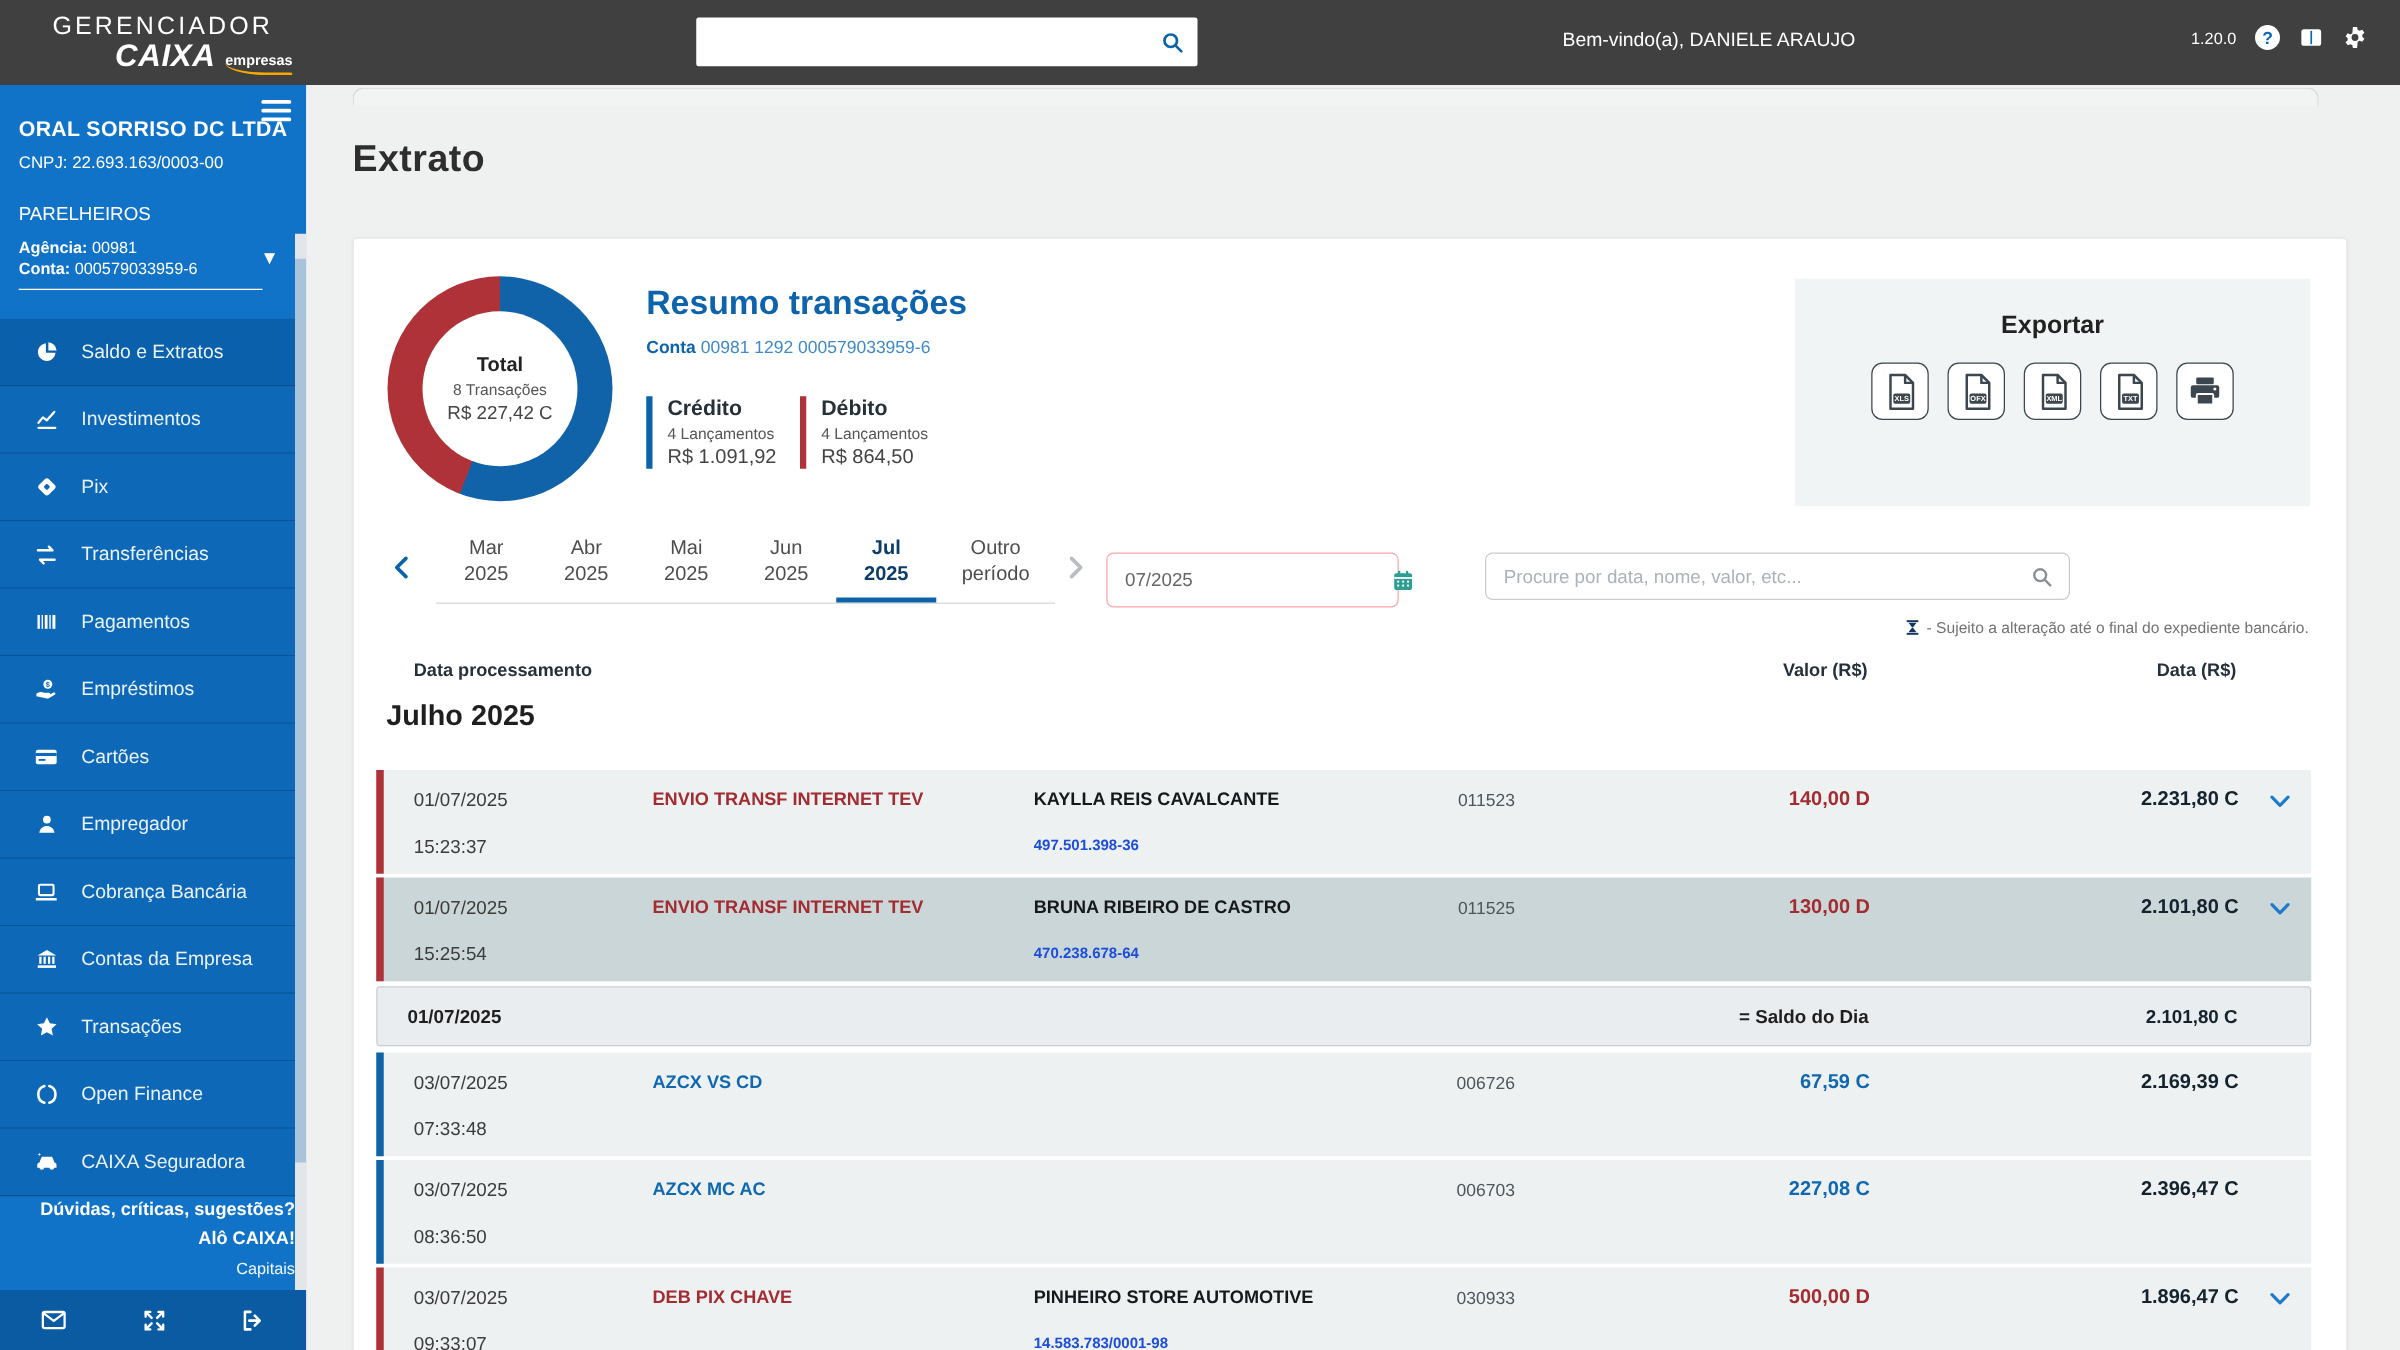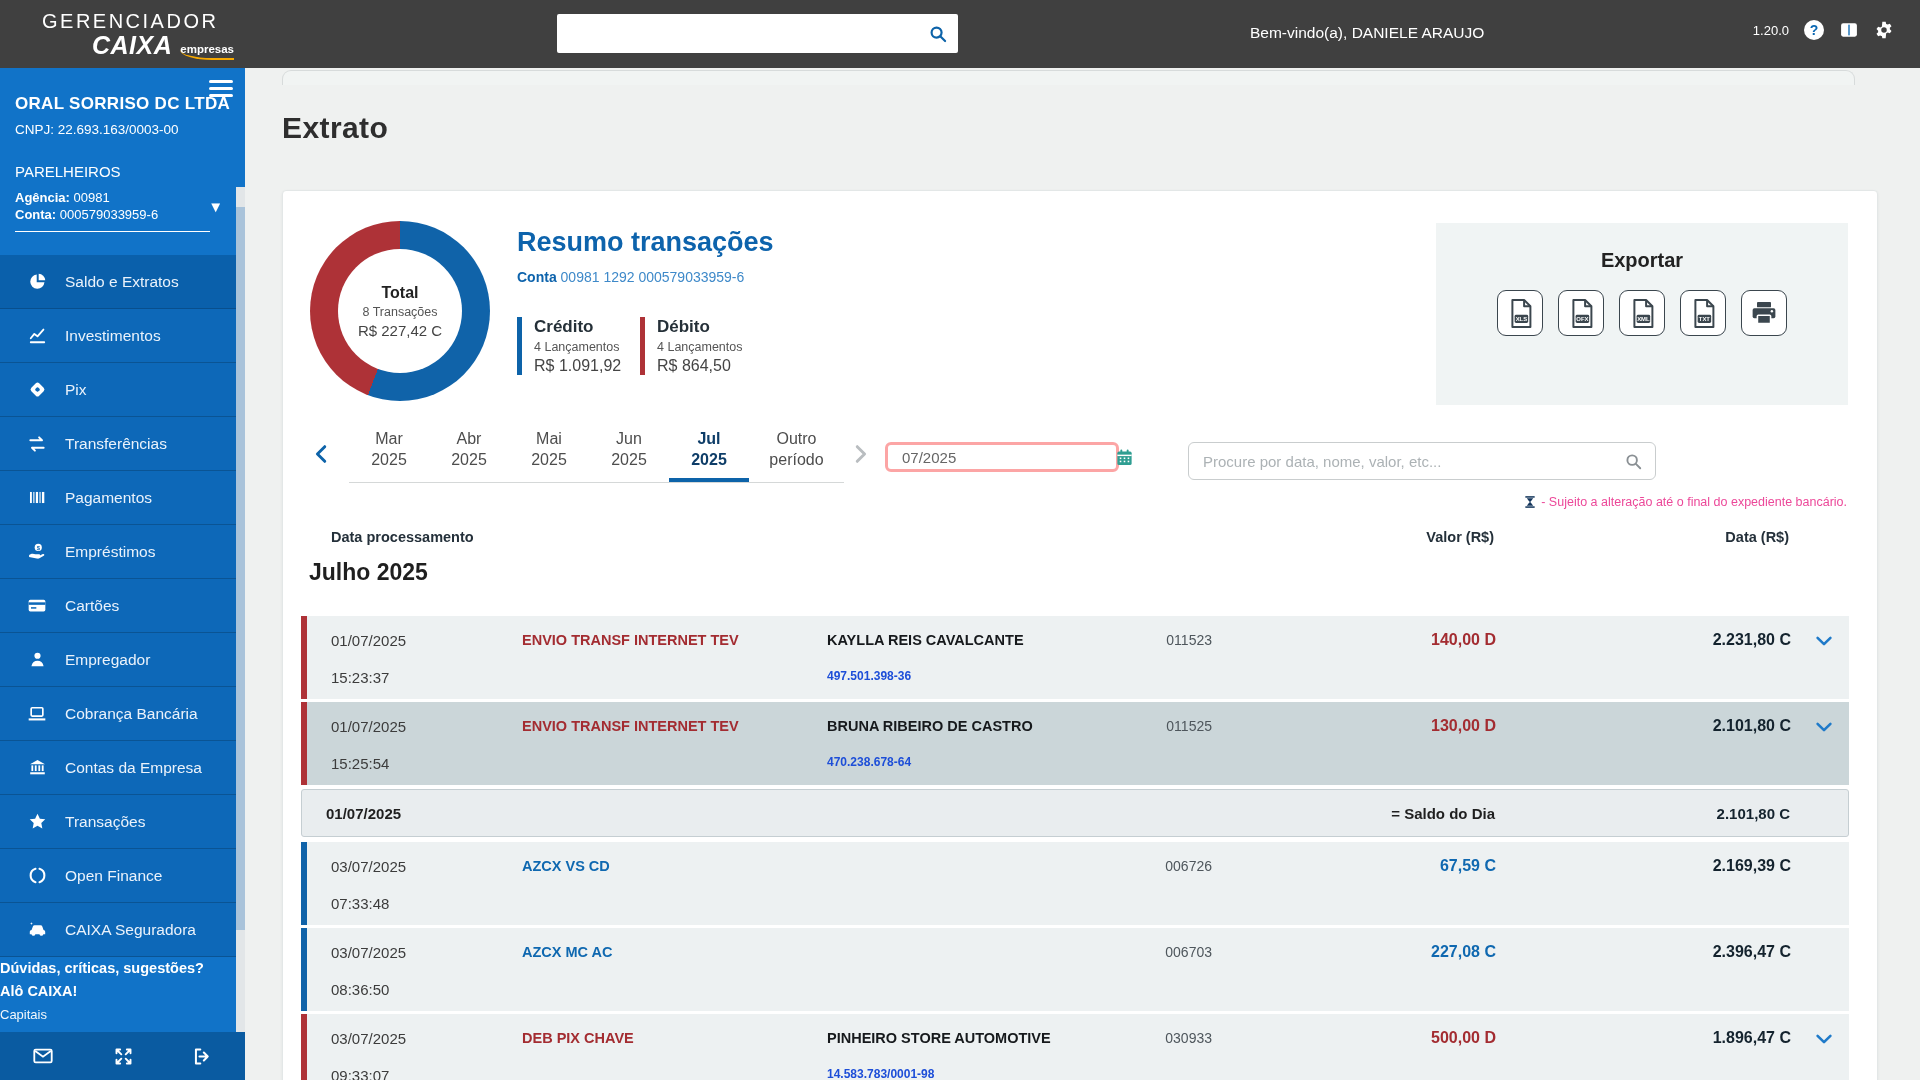--- a/index.html
+++ b/index.html
@@ -33,21 +33,21 @@
   .sb-branch { position:absolute; left:15px; top:95px; font-size:15px; font-weight:400; }
   .sb-acct { position:absolute; left:15px; top:121px; font-size:13px; line-height:17px; }
   .sb-acct b { font-weight:800; }
   .sb-caret { position:absolute; right:22px; top:130px; font-size:15px; color:#fff; cursor:pointer; }
   .sb-divider { position:absolute; left:15px; top:163px; width:195px; height:1px; background:#fff; }
   .sb-menu { position:absolute; left:0; top:187px; width:236px; }
   .sb-item { height:54px; display:flex; align-items:center; gap:17px; padding-left:26px; background:#0d68b8; border-bottom:1px solid rgba(7,60,105,.45); cursor:pointer; }
   .sb-item.active { background:#0a60ab; }
   .sb-item .icon { width:22px; justify-content:center; }
   .sb-label { font-size:15.5px; color:#eaf2fb; }
-  .sb-help { position:absolute; left:0; top:889px; width:236px; text-align:left; font-weight:800; font-size:14.5px; line-height:23px; }
+  .sb-help { position:absolute; left:0; top:889px; width:236px; text-align:right; font-weight:800; font-size:14.5px; line-height:23px; }
   .sb-help .l3 { font-weight:400; font-size:13px; opacity:.95; }
   .sb-scroll { position:absolute; right:0; top:119px; width:9px; bottom:48px; background:#e2e6e8; }
   .sb-thumb { position:absolute; left:0; top:20px; width:9px; height:723px; background:#a9c3da; }
   .sb-bottom { position:absolute; left:0; bottom:0; width:245px; height:48px; background:#0a5ba1; display:flex; align-items:center; justify-content:space-between; padding:0 32px; }
   .sb-bottom .icon { cursor:pointer; }
 
   
   .content { position:absolute; left:245px; top:68px; right:0; bottom:0; background:#eff1f0; }
   .partial-card { position:absolute; left:37px; top:2px; width:1573px; height:15px; border:1px solid #d7dbdb; border-bottom:0; border-radius:9px 9px 0 0; background:#f1f4f3; }
   .page-title { position:absolute; left:37px; top:43px; font-size:30px; font-weight:800; color:#2e2e2e; letter-spacing:.4px; }
@@ -79,28 +79,28 @@
   
   .tab-chevron { position:absolute; top:252px; cursor:pointer; }
   .tab-chevron.left { left:28px; color:#0d63a9; }
   .tab-chevron.right { left:566px; color:#b9bdc0; }
   .tabs { position:absolute; left:66px; top:237px; display:flex; border-bottom:1px solid #d5d8d8; }
   .tab { width:80px; text-align:center; font-size:16px; line-height:21px; color:#4d4d4d; padding-bottom:12px; cursor:pointer; }
   .tab.wide { width:95px; }
   .tab.active { color:#0e3d68; font-weight:800; border-bottom:4px solid #0d63a9; padding-bottom:8px; }
 
   
-  .date-input { position:absolute; left:602px; top:251px; width:234px; height:30px; border:3px solid #fca5a5; border-radius:6px; background:#fff; display:flex; align-items:center; }
+  .date-input { position:absolute; left:602px; top:251px; width:234px; height:44px; border:1px solid #fca5a5; border-radius:6px; background:#fff; display:flex; align-items:center; }
   .date-input input { flex:1; border:0; outline:none; font-size:15px; color:#666; padding:0 14px; background:transparent; }
   .date-input .icon { margin-right:12px; }
   .filter-search { position:absolute; left:905px; top:251px; width:468px; height:38px; border:1px solid #c9cdce; border-radius:6px; background:#fff; display:flex; align-items:center; }
   .filter-search input { flex:1; border:0; outline:none; font-size:15px; color:#444; padding:0 14px; background:transparent; }
   .filter-search input::placeholder { color:#acb2b5; }
   .filter-search .icon { color:#8a9094; margin-right:12px; }
-  .note { position:absolute; top:304px; right:30px; font-size:12.5px; color:#ec4899; display:flex; gap:4px; }
+  .note { position:absolute; top:304px; right:30px; font-size:12.5px; color:#737373; display:flex; gap:4px; }
 
   
   .col-head { position:absolute; top:338px; font-size:14.5px; font-weight:800; color:#24303a; }
   .col-head.date { left:48px; }
   .col-head.value { right:383px; }
   .col-head.balance { right:88px; }
   .month-header { position:absolute; left:26px; top:368px; font-size:23px; font-weight:800; color:#1f1f1f; }
   .rows { position:absolute; left:18px; top:425px; width:1548px; }
   .row { position:relative; height:83px; margin-bottom:3px; background:#edf1f2; border-left:6px solid transparent; }
   .row.debit { border-left-color:#ae3237; }

